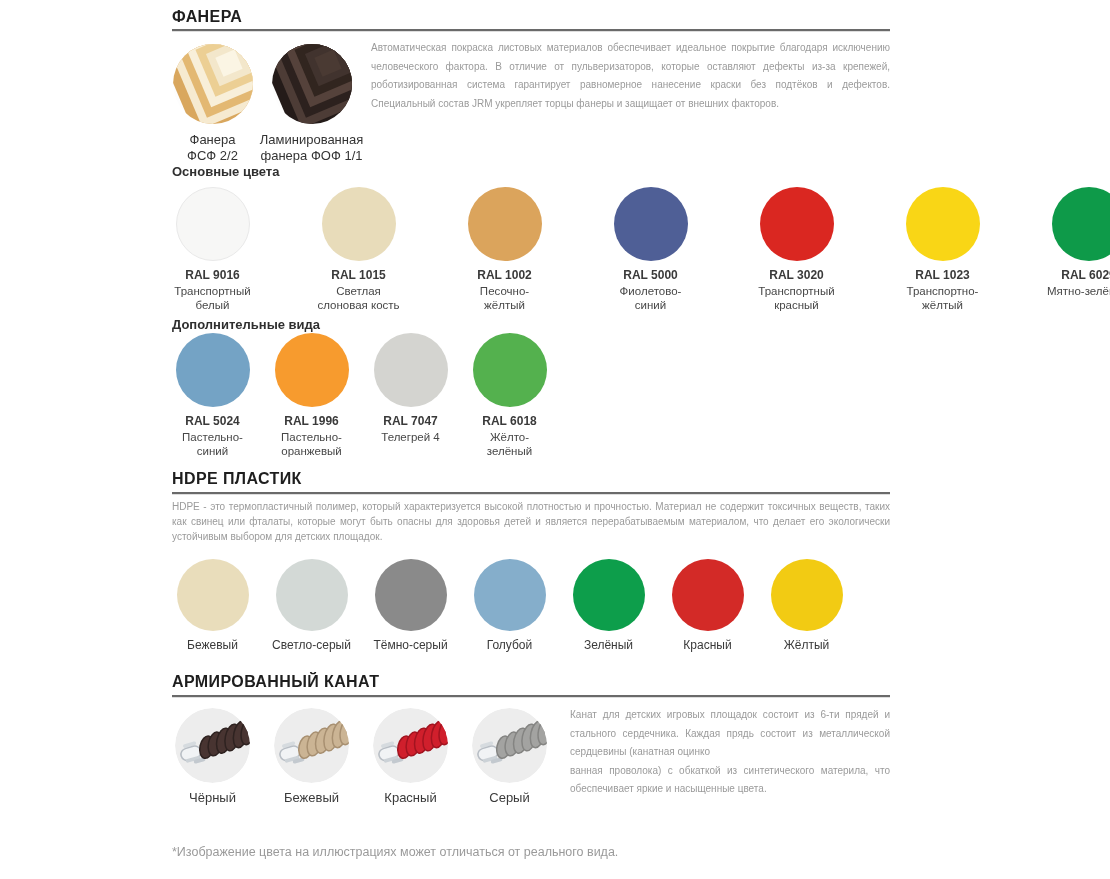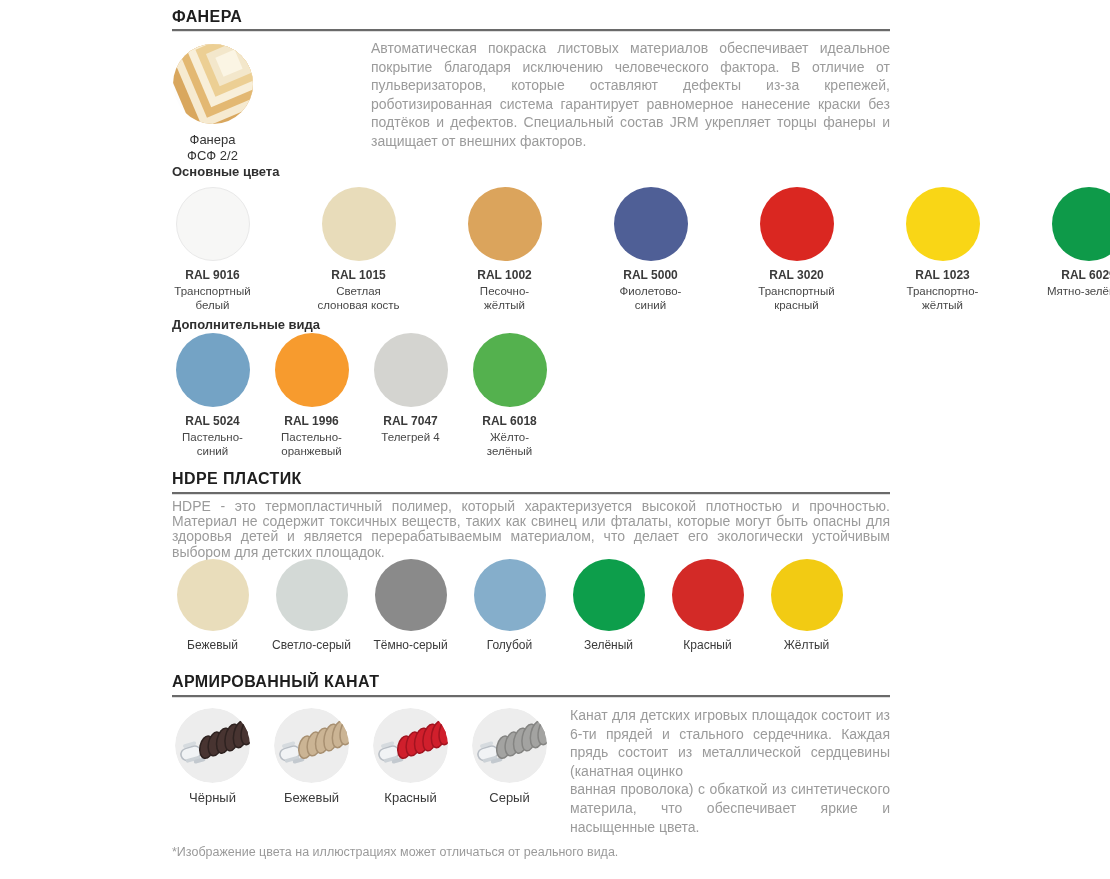--- a/index.html
+++ b/index.html
@@ -3,21 +3,21 @@
 <meta charset="utf-8">
 <style>
   html,body{margin:0;padding:0;}
   body{
     width:1110px;height:879px;background:#ffffff;position:relative;overflow:hidden;
     font-family:"Liberation Sans", sans-serif;
   }
   .abs{position:absolute;}
   .sec-title{font-size:16px;font-weight:bold;color:#1e1e1e;letter-spacing:.4px;white-space:nowrap;}
   .rule{height:2px;background:#6a6a6a;border-bottom:1px solid #dedede;}
-  .para{font-size:14px;color:#9b9b9b;text-align:justify;}
+  .para{font-size:10px;color:#9b9b9b;text-align:justify;}
   .para.p1{line-height:18.6px;}
   .para.p2{line-height:15.2px;}
   .para.p3{line-height:18.6px;}
   .subhead{font-size:13px;font-weight:bold;color:#2f2f2f;}
   .row{display:flex;}
   .cell{width:99px;display:flex;flex-direction:column;align-items:center;text-align:center;}
   .circle{width:74px;height:74px;border-radius:50%;flex:0 0 auto;box-sizing:border-box;}
   .circle.sm{width:72px;height:72px;}
   .circle.ring{border:1px solid #e9e9e9;}
   .code{margin-top:7px;font-size:12px;font-weight:bold;color:#3a3a3a;line-height:14px;}
@@ -51,20 +51,43 @@
             <rect x="-42" y="-42" width="84" height="84" fill="#f8efd9"></rect>
             <rect x="-32" y="-32" width="64" height="64" fill="#eccf94"></rect>
             <rect x="-22" y="-22" width="44" height="44" fill="#f3e7cb"></rect>
             <rect x="-13" y="-13" width="26" height="26" fill="#fbf5e4"></rect>
           </g>
         </g>
       </svg>
       <div class="sample-label">Фанера
 ФСФ 2/2</div>
     </div>
+    <div class="cell">
+      <svg width="80" height="80" viewBox="0 0 100 100">
+        <defs>
+            <clipPath id="cpD">
+              <circle cx="50" cy="50" r="50"></circle>
+            </clipPath>
+          </defs>
+        <g clip-path="url(#cpD)">
+          <circle cx="50" cy="50" r="50" fill="#fdfdfd"></circle>
+          <g transform="translate(70,24) rotate(-23)">
+            <rect x="-74" y="-74" width="148" height="148" fill="#241b19"></rect>
+            <rect x="-62" y="-62" width="124" height="124" fill="#4d3c36"></rect>
+            <rect x="-52" y="-52" width="104" height="104" fill="#2c211e"></rect>
+            <rect x="-42" y="-42" width="84" height="84" fill="#55423b"></rect>
+            <rect x="-32" y="-32" width="64" height="64" fill="#31251f"></rect>
+            <rect x="-22" y="-22" width="44" height="44" fill="#41332e"></rect>
+            <rect x="-13" y="-13" width="26" height="26" fill="#4a3a33"></rect>
+          </g>
+        </g>
+      </svg>
+      <div class="sample-label">Ламинированная
+фанера ФОФ 1/1</div>
+    </div>
   </div>
 
   <div class="abs para p1" style="left:371px;top:39px;width:519px;">Автоматическая покраска листовых материалов обеспечивает идеальное покрытие благодаря исключению человеческого фактора. В отличие от пульверизаторов, которые оставляют дефекты из-за крепежей, роботизированная система гарантирует равномерное нанесение краски без подтёков и дефектов. Специальный состав JRM укрепляет торцы фанеры и защищает от внешних факторов.</div>
 
   <div class="abs subhead" style="left:172px;top:164px;">Основные цвета</div>
 
   <div class="abs row" style="left:163px;top:187px;gap:47px;">
     <div class="cell">
       <div class="circle ring" style="background: rgb(247, 247, 246);"></div>
       <div class="code">RAL 9016</div>

